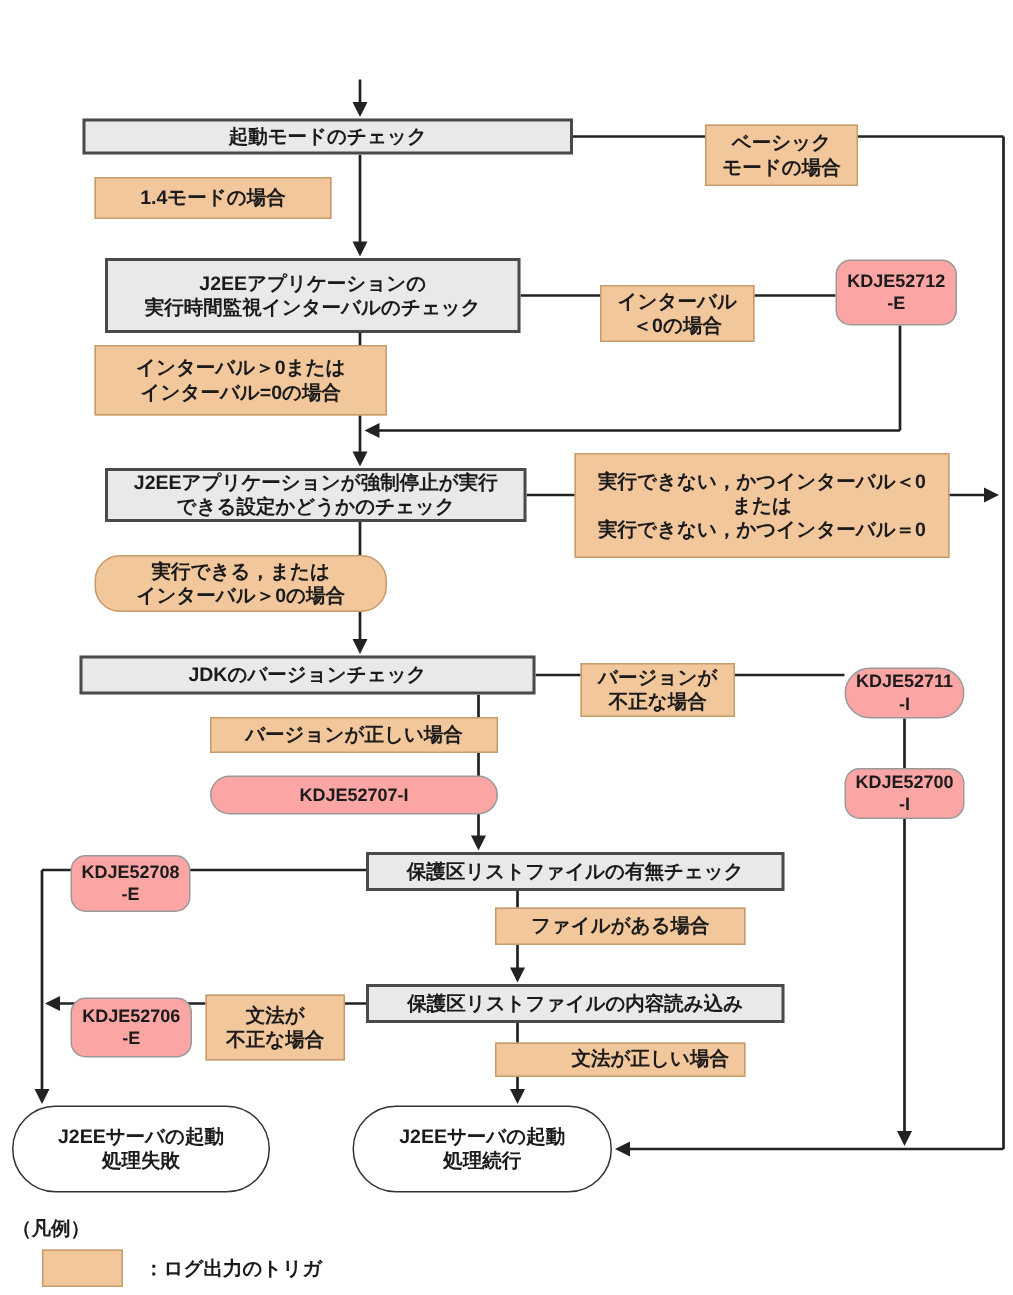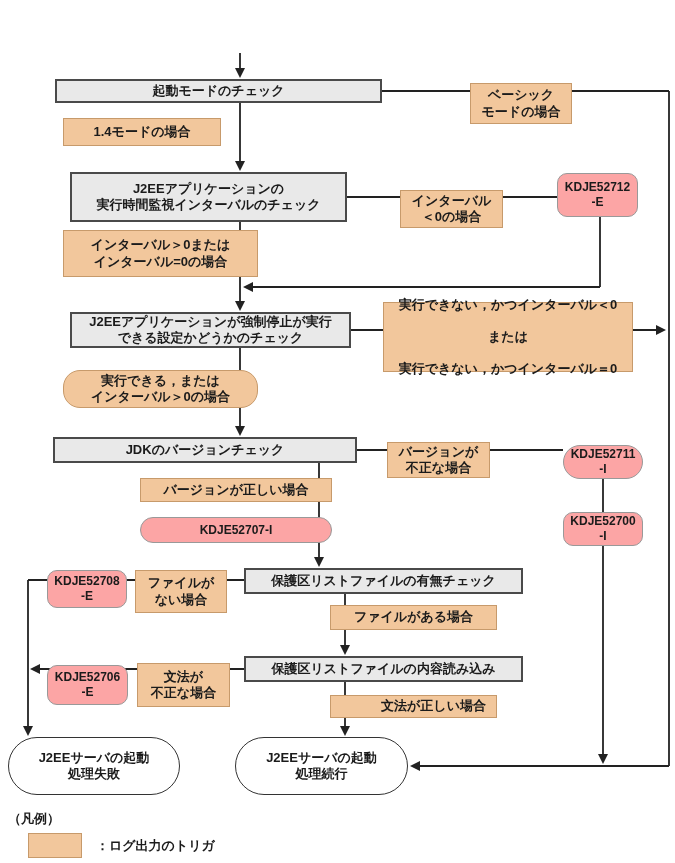--- a/index.html
+++ b/index.html
@@ -148,21 +148,21 @@
   <div class="node trigger" style="left:63px;top:230px;width:195px;height:47px;">
     <span>インターバル＞0または</span>
     <span>インターバル=0の場合</span>
   </div>
 
   <div class="node process" style="left:70px;top:312px;width:281px;height:36px;">
     <span>J2EEアプリケーションが強制停止が実行</span>
     <span>できる設定かどうかのチェック</span>
   </div>
 
-  <div class="node trigger" style="left:383px;top:302px;width:250px;height:70px;gap:16px;">
+  <div class="node trigger" style="left:383px;top:302px;width:250px;height:70px;">
     <span>実行できない，かつインターバル＜0</span>
     <span>または</span>
     <span>実行できない，かつインターバル＝0</span>
   </div>
 
   <div class="node trigger" style="left:63px;top:370px;width:195px;height:38px;border-radius:17px;">
     <span>実行できる，または</span>
     <span>インターバル＞0の場合</span>
   </div>
 
@@ -190,24 +190,20 @@
   </div>
 
   <div class="node message" style="left:140px;top:517px;width:192px;height:26px;border-radius:13px;">
     <span>KDJE52707-I</span>
   </div>
 
   <div class="node process" style="left:244px;top:568px;width:279px;height:26px;">
     <span>保護区リストファイルの有無チェック</span>
   </div>
 
-  <div class="node trigger" style="left:135px;top:570px;width:92px;height:43px;">
-    <span>ファイルが</span>
-    <span>ない場合</span>
-  </div>
 
   <div class="node message" style="left:47px;top:570px;width:80px;height:38px;">
     <span>KDJE52708</span>
     <span>-E</span>
   </div>
 
   <div class="node trigger" style="left:330px;top:605px;width:167px;height:25px;">
     <span>ファイルがある場合</span>
   </div>
 

